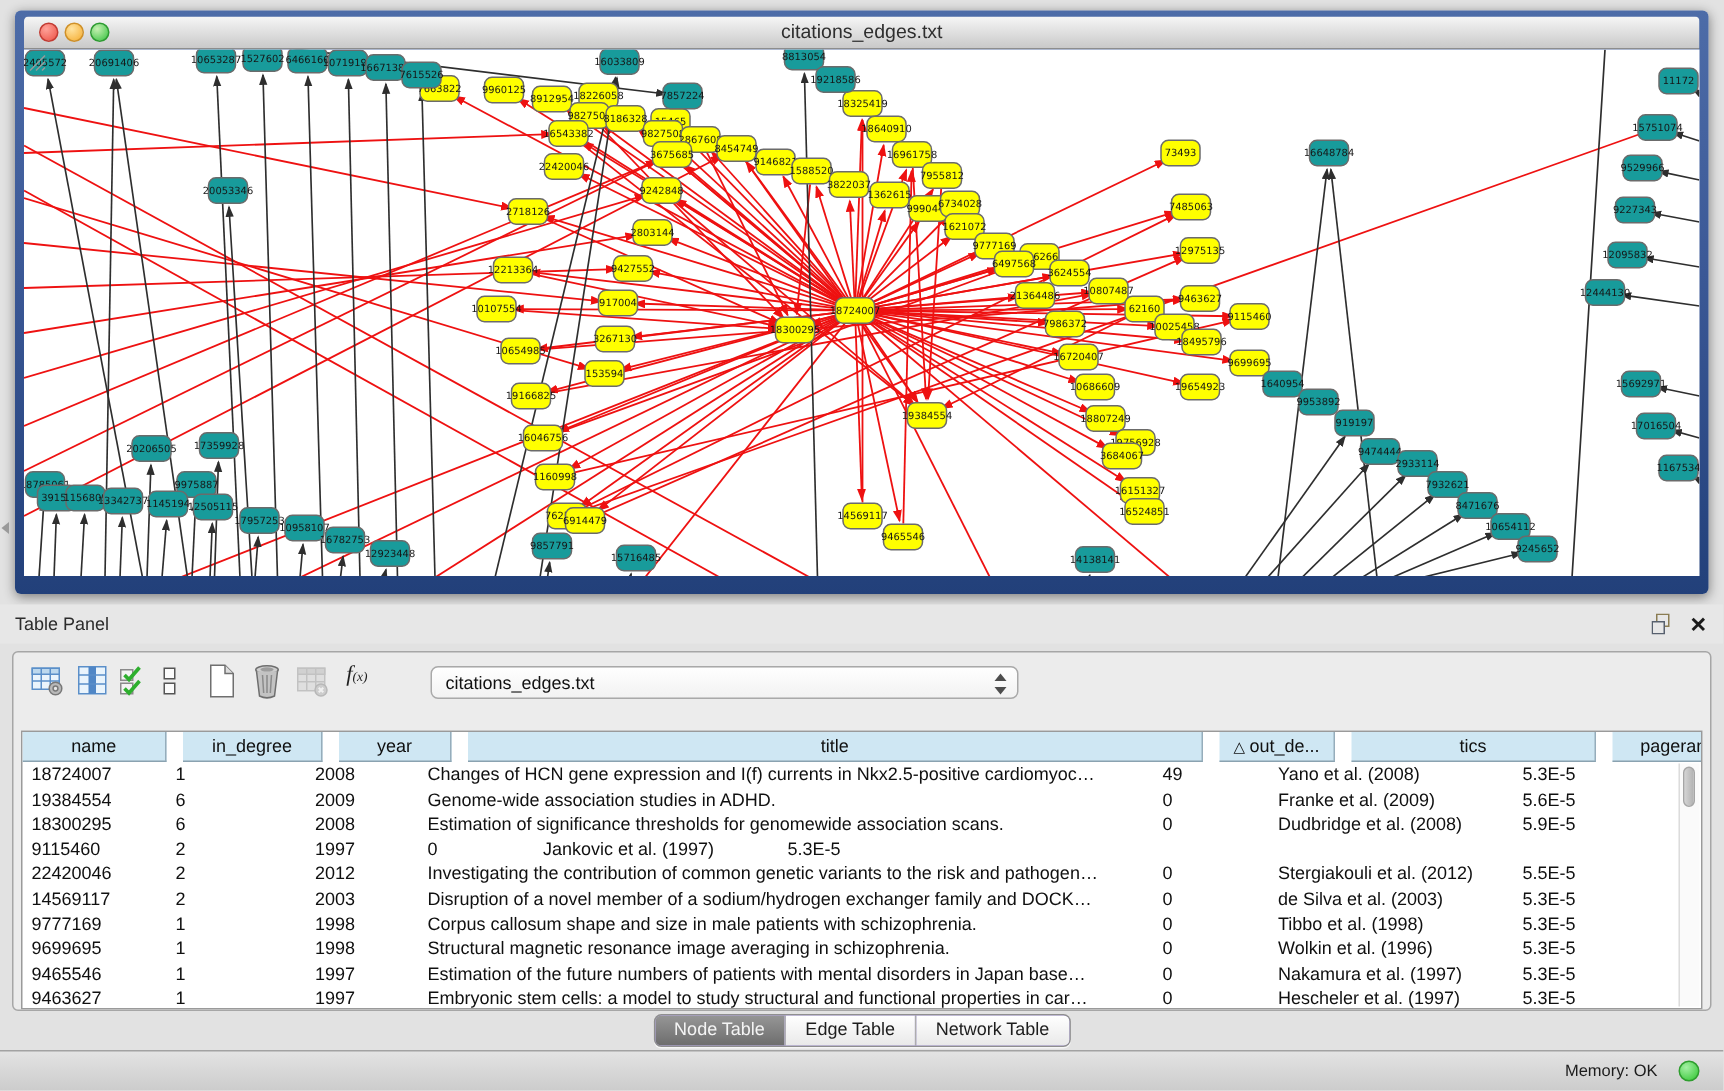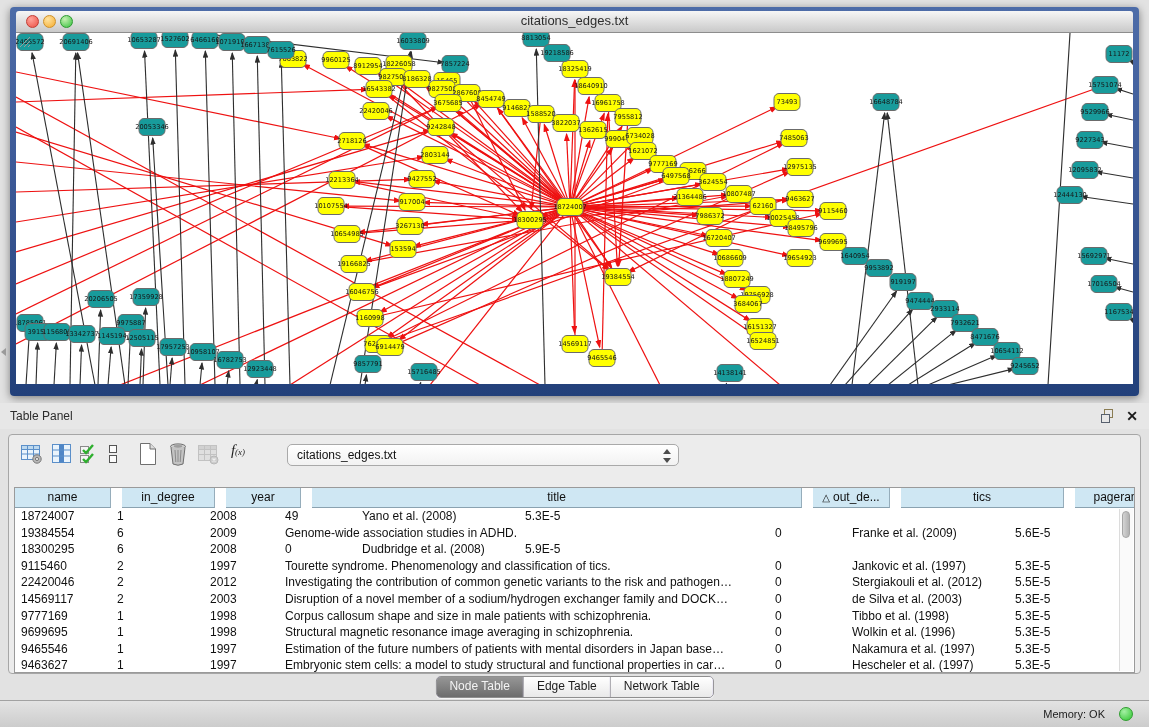--- a/index.html
+++ b/index.html
@@ -845,46 +845,47 @@
         <div class="hcell" style="width: 490px;"><span>title</span></div>
         <div class="hcell" style="width: 77px;"><span class="sort">△</span><span>out_de...</span></div>
         <div class="hcell" style="width: 163px;"><span>tics</span></div>
         <div class="hcell" style="width: 88px;"><span>pagerank</span></div>
       </div>
     <div id="tbody">
         <div class="trow">
           <div class="tcell" style="width: 96px;">18724007</div>
           <div class="tcell" style="width: 93px;">1</div>
           <div class="tcell" style="width: 75px;">2008</div>
+          <div class="tcell" style="width: 490px;">Changes of HCN gene expression and I(f) currents in Nkx2.5-positive cardiomyoc…</div>
           <div class="tcell" style="width: 77px;">49</div>
           <div class="tcell" style="width: 163px;">Yano et al. (2008)</div>
           <div class="tcell" style="width: 88px;">5.3E-5</div>
         </div>
         <div class="trow">
           <div class="tcell" style="width: 96px;">19384554</div>
           <div class="tcell" style="width: 93px;">6</div>
           <div class="tcell" style="width: 75px;">2009</div>
           <div class="tcell" style="width: 490px;">Genome-wide association studies in ADHD.</div>
           <div class="tcell" style="width: 77px;">0</div>
           <div class="tcell" style="width: 163px;">Franke et al. (2009)</div>
           <div class="tcell" style="width: 88px;">5.6E-5</div>
         </div>
         <div class="trow">
           <div class="tcell" style="width: 96px;">18300295</div>
           <div class="tcell" style="width: 93px;">6</div>
           <div class="tcell" style="width: 75px;">2008</div>
+          <div class="tcell" style="width: 490px;">Estimation of significance thresholds for genomewide association scans.</div>
           <div class="tcell" style="width: 77px;">0</div>
           <div class="tcell" style="width: 163px;">Dudbridge et al. (2008)</div>
           <div class="tcell" style="width: 88px;">5.9E-5</div>
         </div>
         <div class="trow">
           <div class="tcell" style="width: 96px;">9115460</div>
           <div class="tcell" style="width: 93px;">2</div>
           <div class="tcell" style="width: 75px;">1997</div>
-          <div class="tcell" style="width: 490px;">Tourette syndrome. Phenomenology and classification of tics.</div>
           <div class="tcell" style="width: 77px;">0</div>
           <div class="tcell" style="width: 163px;">Jankovic et al. (1997)</div>
           <div class="tcell" style="width: 88px;">5.3E-5</div>
         </div>
         <div class="trow">
           <div class="tcell" style="width: 96px;">22420046</div>
           <div class="tcell" style="width: 93px;">2</div>
           <div class="tcell" style="width: 75px;">2012</div>
           <div class="tcell" style="width: 490px;">Investigating the contribution of common genetic variants to the risk and pathogen…</div>
           <div class="tcell" style="width: 77px;">0</div>

